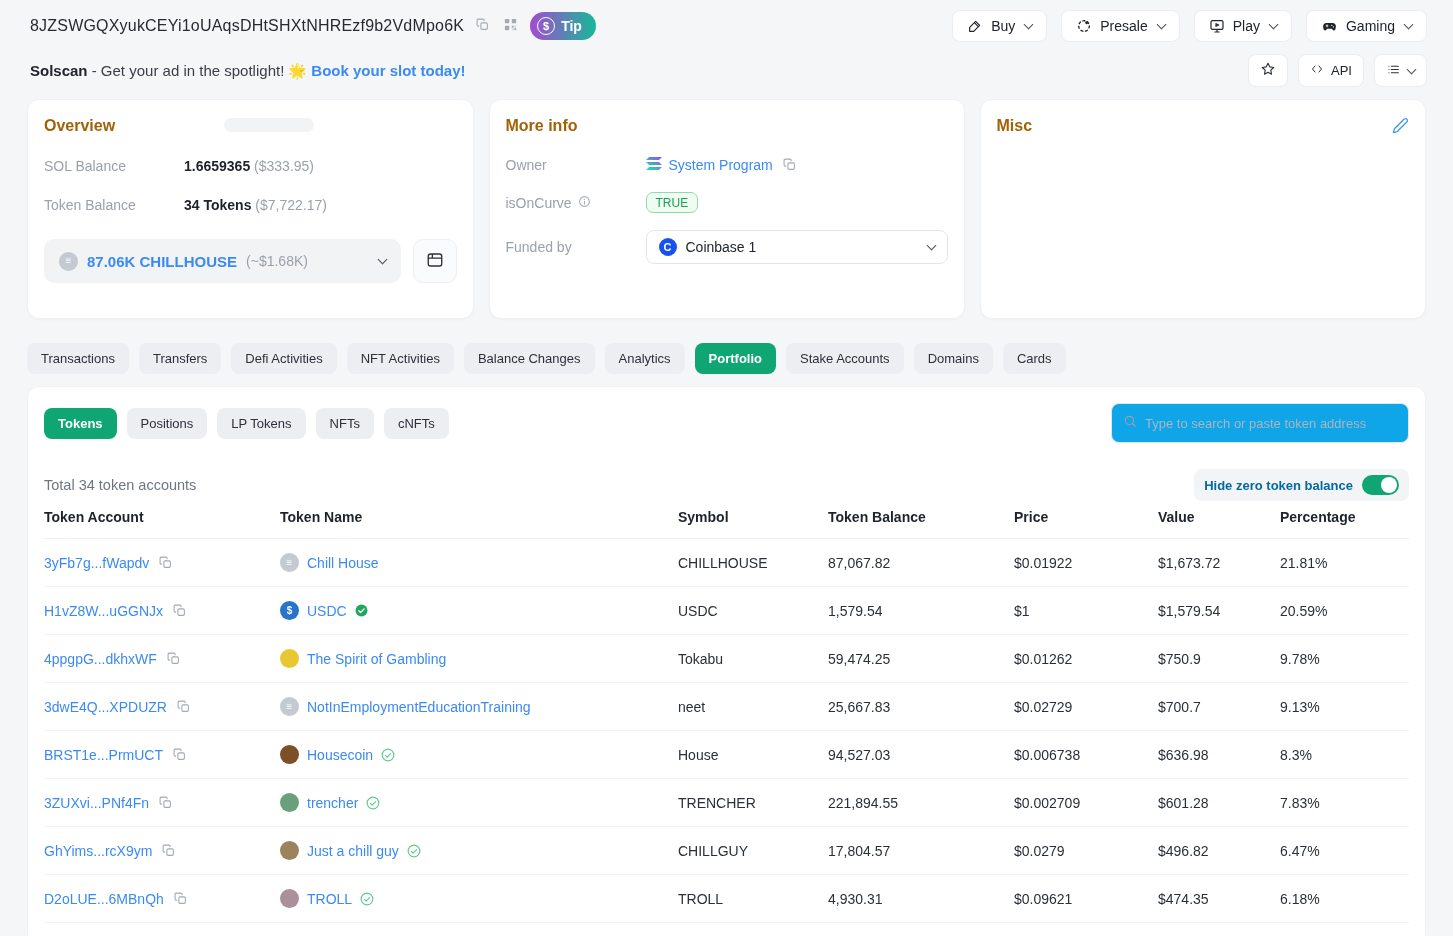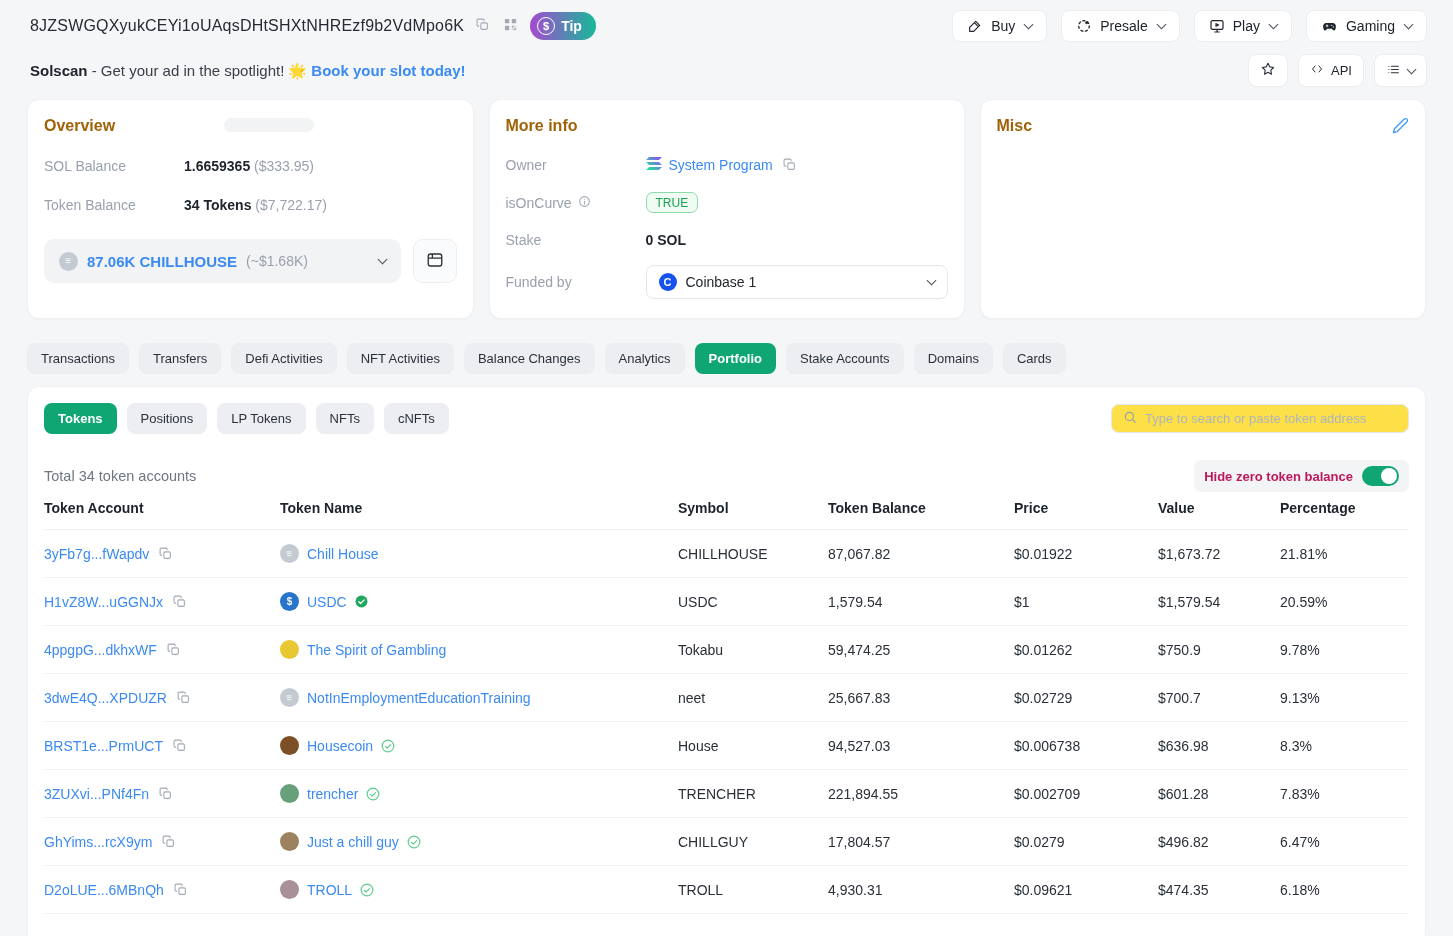--- a/index.html
+++ b/index.html
@@ -69,29 +69,29 @@
   
   .tabs{display:flex;gap:10px;margin:24px 27px 0}
   .tab{background:#eceef1;border:none;border-radius:8px;padding:8px 14px;font-size:13px;color:#2b313b;
        cursor:pointer;font-family:inherit;white-space:nowrap}
   .tab.active{background:var(--green);color:#fff;font-weight:bold}
 
   
   .panel{margin:12px 27px 0;background:#fff;border:1px solid #f0f1f4;border-radius:12px;height:560px;padding:16px 16px 0}
   .subrow{display:flex;align-items:center}
   .subtabs{display:flex;gap:10px}
-  .search{margin-left:auto;display:flex;align-items:center;gap:8px;width:298px;height:29px;border:1px solid #e3e6ea;
-          border-radius:8px;padding:0 11px;background:#fde047}
+  .search{margin-left:auto;display:flex;align-items:center;gap:8px;width:298px;height:40px;border:1px solid #e3e6ea;
+          border-radius:8px;padding:0 11px;background:#0ea5e9}
   .search input{border:none;outline:none;flex:1;font-size:13px;font-family:inherit;color:#333;background:transparent}
   .search input::placeholder{color:#aeb4bd}
   .totalrow{display:flex;align-items:center;margin-top:26px}
   .total{color:var(--muted2);font-size:14.5px}
   .toggles{margin-left:auto;display:flex;align-items:center;gap:9px;background:#f3f4f6;border-radius:8px;
            padding:6px 10px;cursor:pointer}
-  .toggles .tlabel{font-size:13px;font-weight:bold;color:#be185d}
+  .toggles .tlabel{font-size:13px;font-weight:bold;color:#0369a1}
   .switch{width:37px;height:20px;border-radius:10px;background:var(--green);position:relative;flex:none}
   .switch::after{content:"";position:absolute;right:2px;top:2px;width:16px;height:16px;border-radius:50%;background:#fff}
 
   
   .table{}
   .trow{display:grid;grid-template-columns:236px 398px 150px 186px 144px 122px 1fr;align-items:center}
   .thead{padding:8px 0 13px;border-bottom:1px solid #eef0f3}
   .th{font-size:14px;font-weight:bold;color:#1d222b}
   .tr{height:48px;border-bottom:1px solid var(--line);font-size:14px;color:#2a3038}
   .cell-acc{display:flex;align-items:center;gap:8px}
@@ -257,24 +257,20 @@
       <div class="inforow" style="margin-top:19px">
         <span class="lab">
             <span>isOnCurve</span>
             <span id="ic-info"><svg width="13" height="13" viewBox="0 0 24 24" fill="none" stroke="#a6adb6" stroke-width="2">
                 <circle cx="12" cy="12" r="9"></circle>
                 <path d="M12 8h.01M12 11.5v5" stroke-linecap="round"></path>
               </svg></span>
           </span>
         <span><span class="badge-true">TRUE</span></span>
       </div>
-      <div class="inforow" style="margin-top:19px">
-        <span class="lab">Stake</span>
-        <span class="bold">0 SOL</span>
-      </div>
       <div class="inforow" style="margin-top:17px">
         <span class="lab">Funded by</span>
         <span class="select">
           <span class="cbase">C</span>
           <span>Coinbase 1</span>
           <span class="chev"></span>
         </span>
       </div>
     </section>
 

